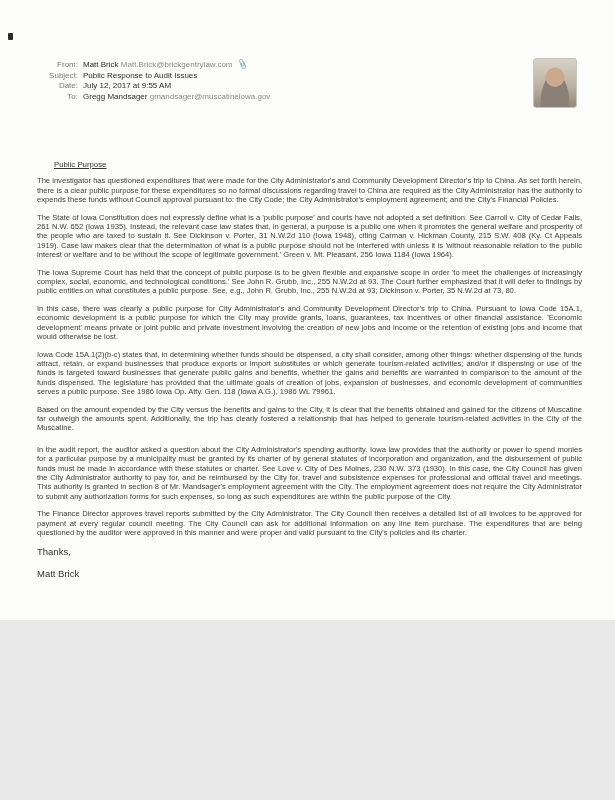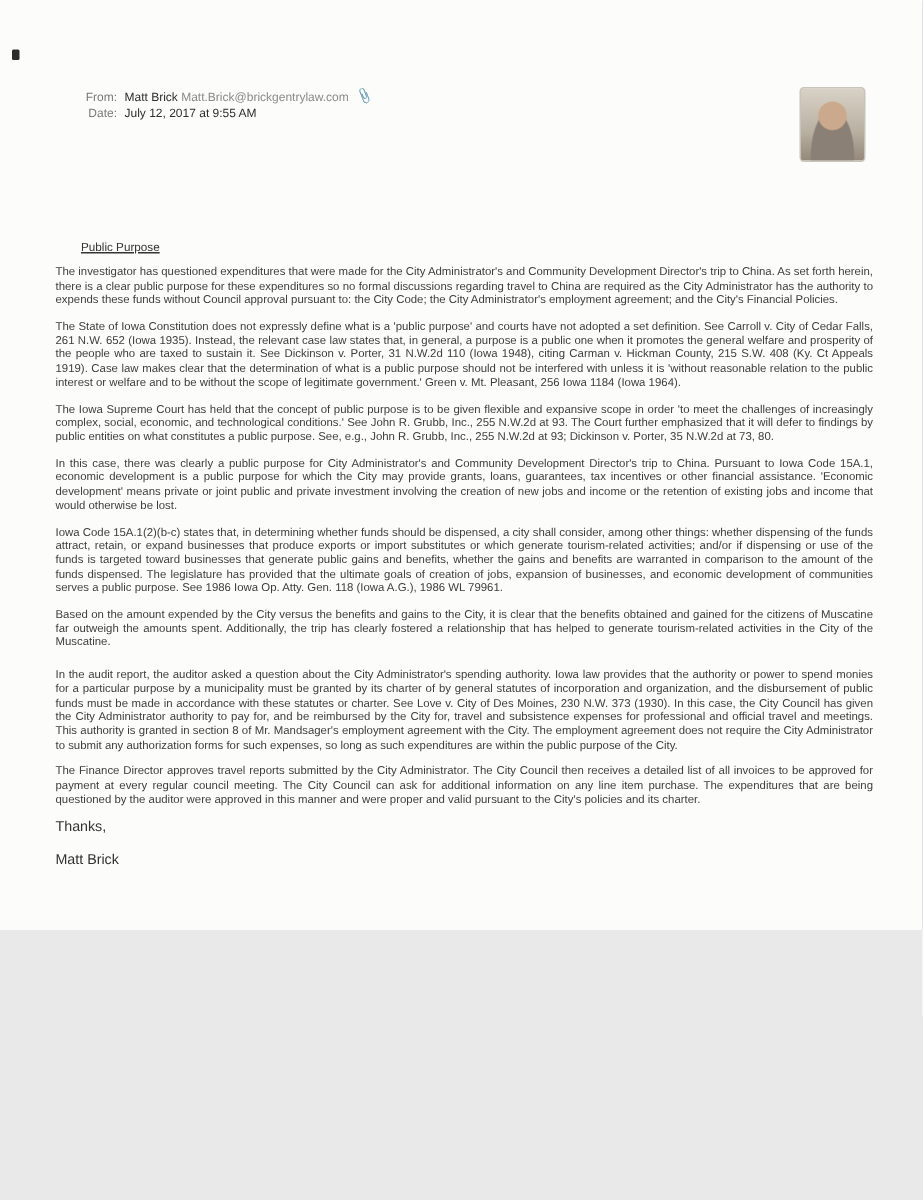--- a/index.html
+++ b/index.html
@@ -73,22 +73,33 @@
   <div class="mail-header">
     <div class="hrow">
       <span class="hlabel">From:</span>
       <span class="hval">
         <span>Matt Brick</span>
         <span class="muted">Matt.Brick@brickgentrylaw.com</span>
         <span class="attach">📎</span>
       </span>
     </div>
     <div class="hrow">
+      <span class="hlabel">Subject:</span>
+      <span class="hval">Public Response to Audit Issues</span>
+    </div>
+    <div class="hrow">
       <span class="hlabel">Date:</span>
       <span class="hval">July 12, 2017 at 9:55 AM</span>
+    </div>
+    <div class="hrow">
+      <span class="hlabel">To:</span>
+      <span class="hval">
+        <span>Gregg Mandsager</span>
+        <span class="muted">gmandsager@muscatineiowa.gov</span>
+      </span>
     </div>
   </div>
 
   <div class="avatar"></div>
 
   <div class="letter">
     <div class="sect-head">Public Purpose</div>
     <p class="para">The investigator has questioned expenditures that were made for the City Administrator's and Community Development Director's trip to China. As set forth herein, there is a clear public purpose for these expenditures so no formal discussions regarding travel to China are required as the City Administrator has the authority to expends these funds without Council approval pursuant to: the City Code; the City Administrator's employment agreement; and the City's Financial Policies.</p>
     <p class="para">The State of Iowa Constitution does not expressly define what is a 'public purpose' and courts have not adopted a set definition. See Carroll v. City of Cedar Falls, 261 N.W. 652 (Iowa 1935). Instead, the relevant case law states that, in general, a purpose is a public one when it promotes the general welfare and prosperity of the people who are taxed to sustain it. See Dickinson v. Porter, 31 N.W.2d 110 (Iowa 1948), citing Carman v. Hickman County, 215 S.W. 408 (Ky. Ct Appeals 1919). Case law makes clear that the determination of what is a public purpose should not be interfered with unless it is 'without reasonable relation to the public interest or welfare and to be without the scope of legitimate government.' Green v. Mt. Pleasant, 256 Iowa 1184 (Iowa 1964).</p>
     <p class="para">The Iowa Supreme Court has held that the concept of public purpose is to be given flexible and expansive scope in order 'to meet the challenges of increasingly complex, social, economic, and technological conditions.' See John R. Grubb, Inc., 255 N.W.2d at 93. The Court further emphasized that it will defer to findings by public entities on what constitutes a public purpose. See, e.g., John R. Grubb, Inc., 255 N.W.2d at 93; Dickinson v. Porter, 35 N.W.2d at 73, 80.</p>

